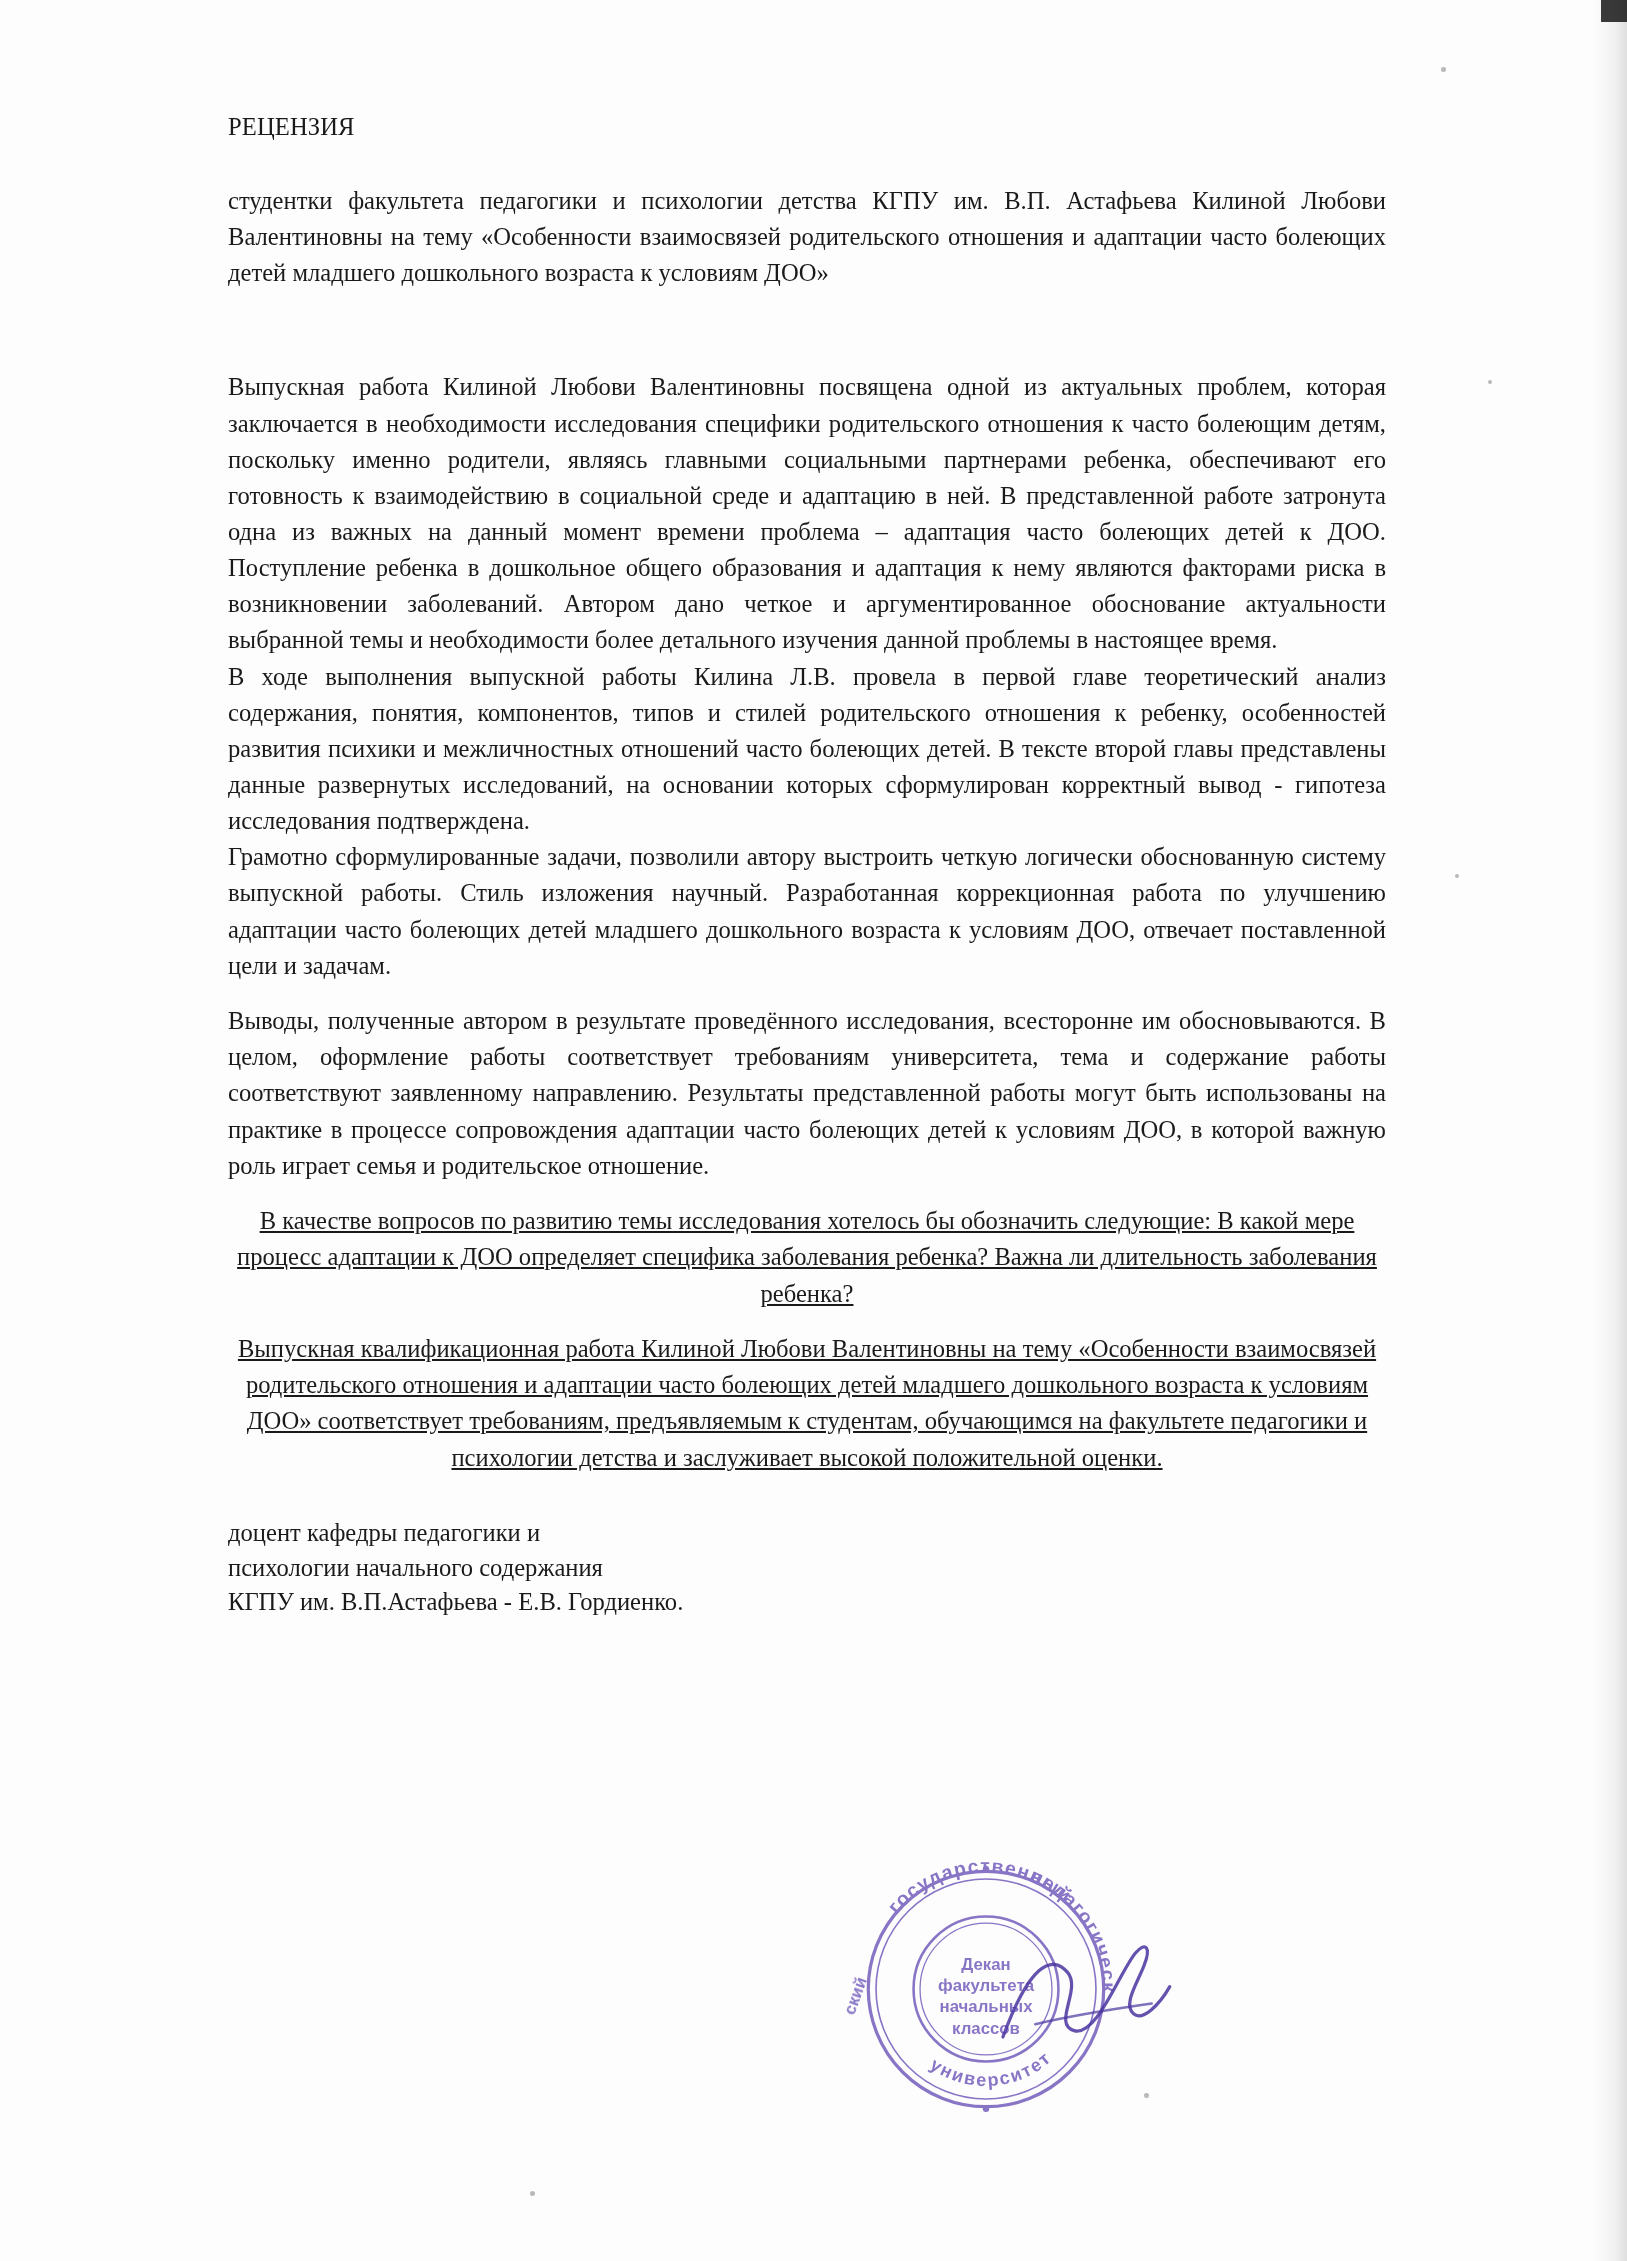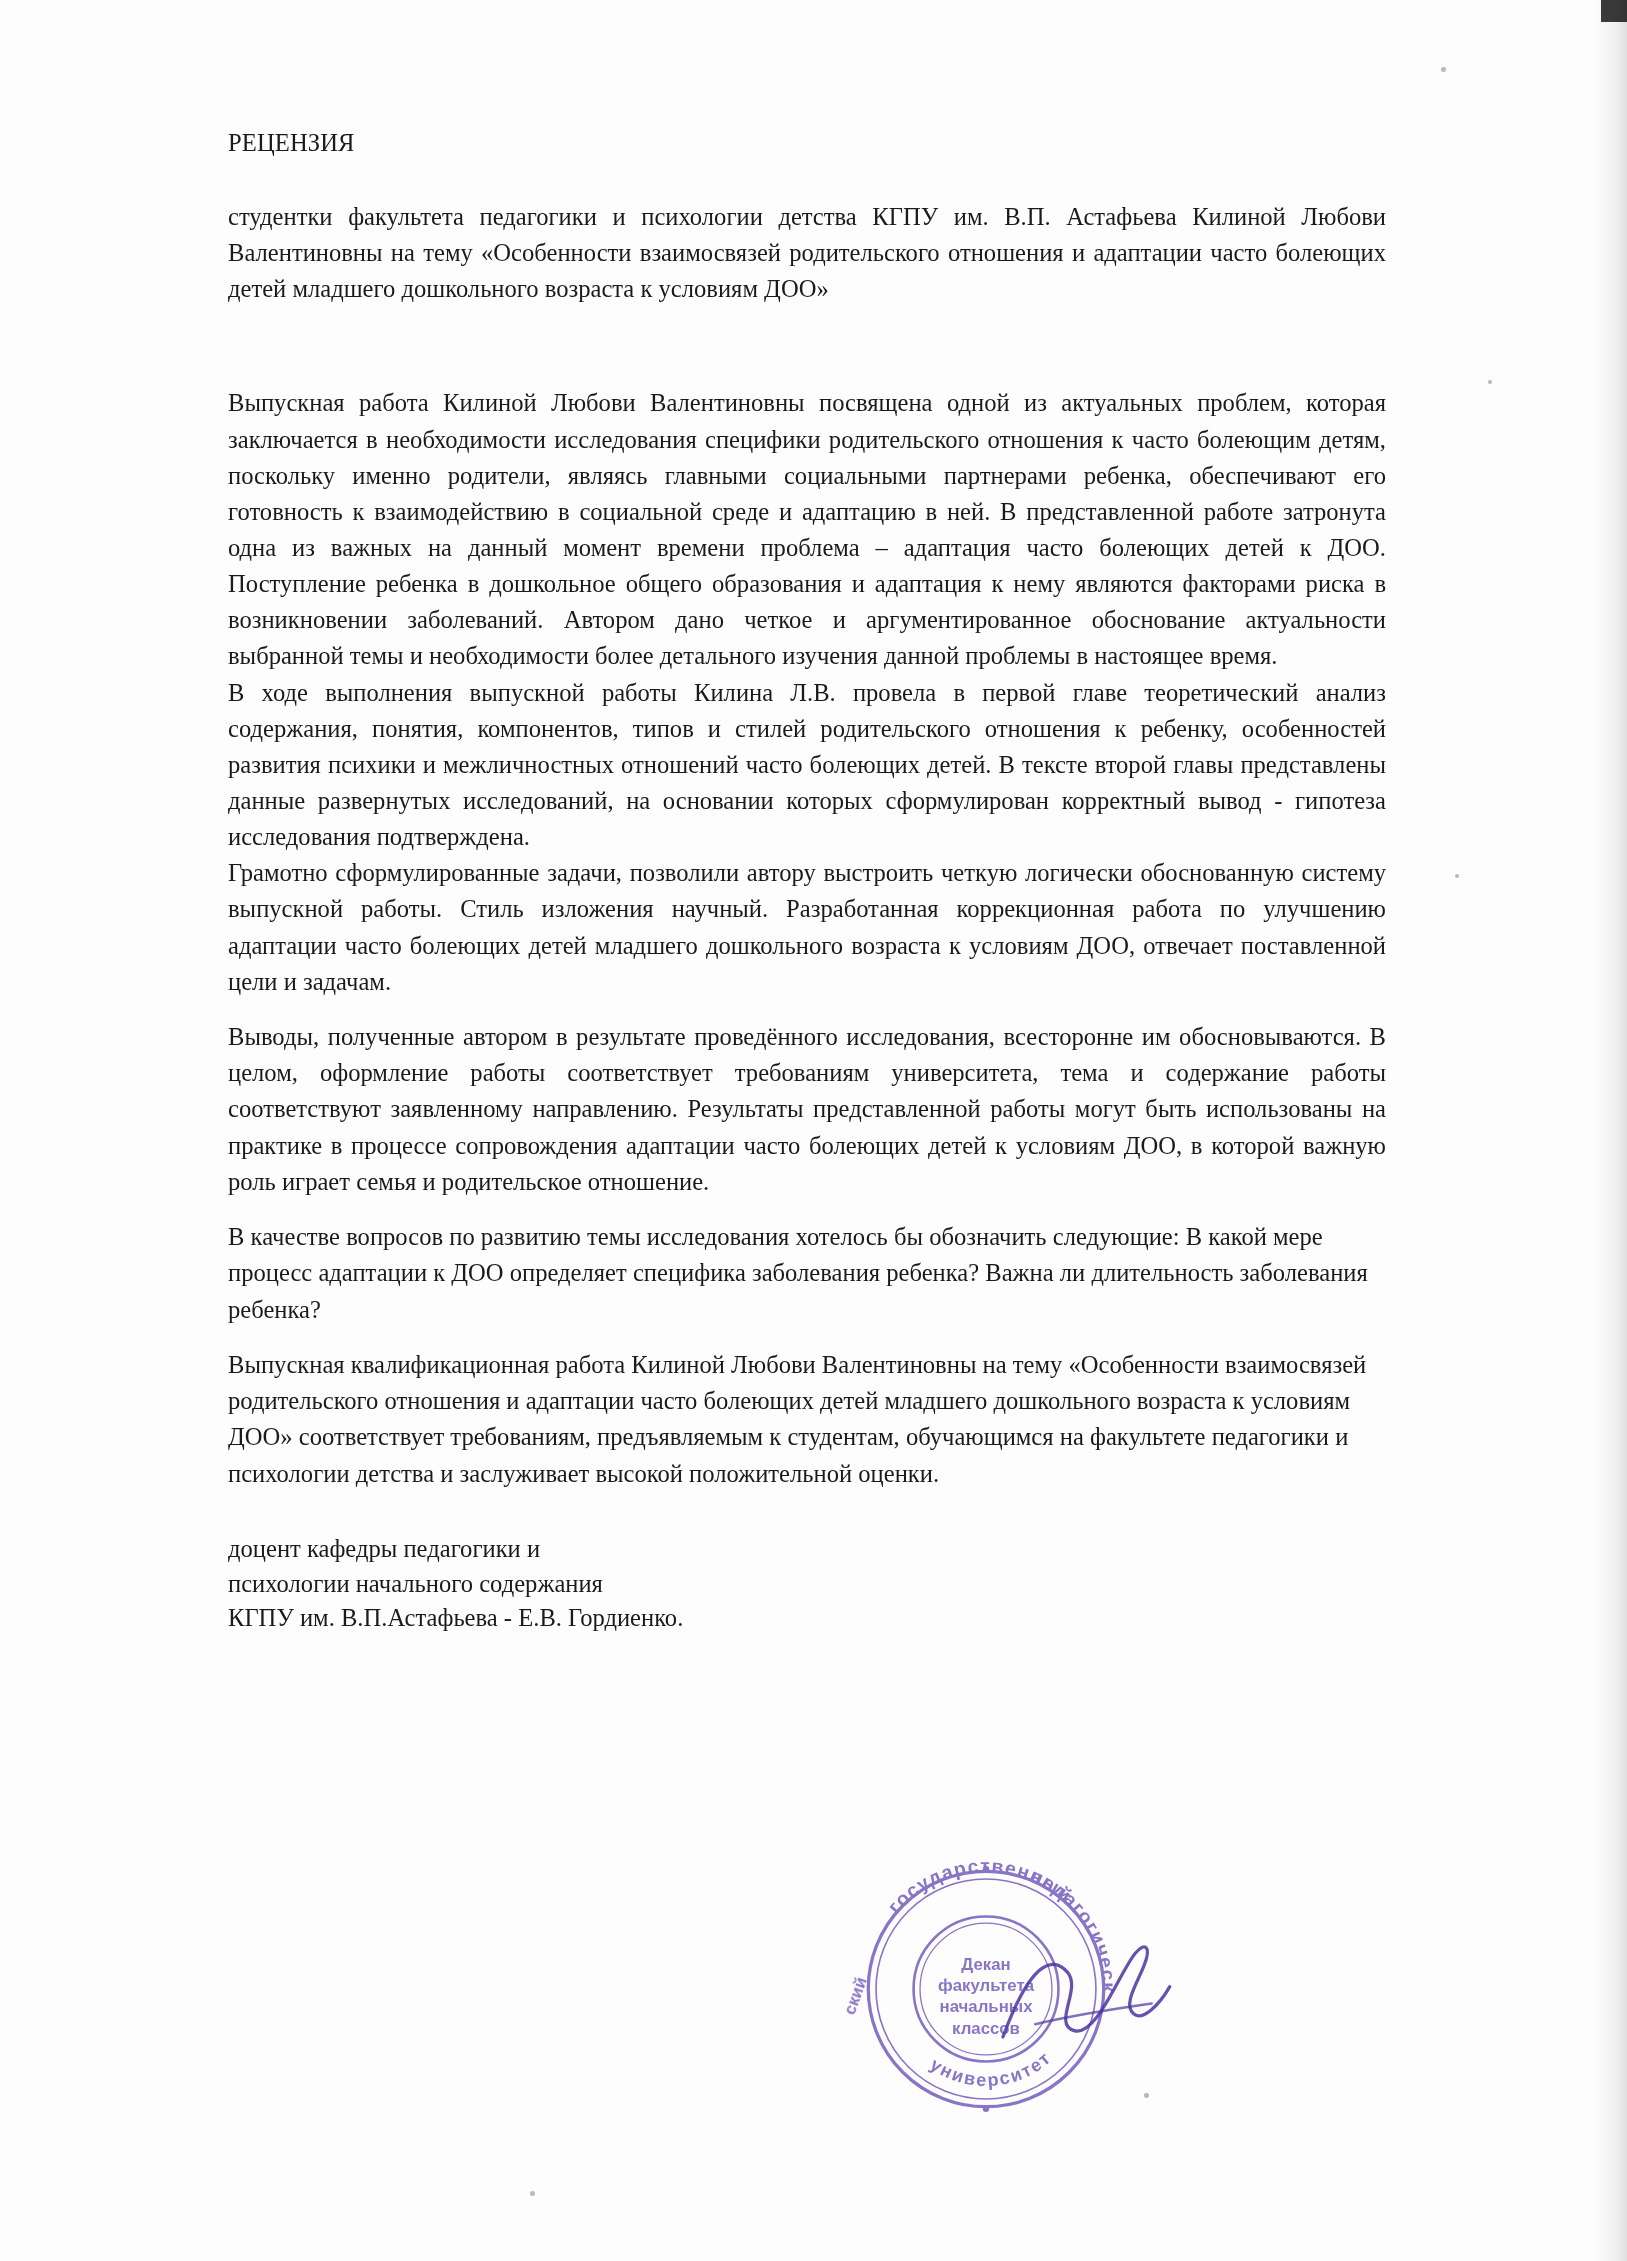--- a/index.html
+++ b/index.html
@@ -37,38 +37,39 @@
     background: #3b3b3b;
   }
   .speck {
     position: absolute;
     background: #b9b9b9;
     border-radius: 50%;
   }
   .content {
     position: absolute;
     left: 228px;
-    top: 127px;
+    top: 111px;
     width: 1158px;
   }
   .hdr-line {
     font-size: 24.6px;
     line-height: 1.30;
     text-align: left;
     letter-spacing: 0.1px;
   }
   .para {
     font-size: 24.6px;
     line-height: 1.47;
     text-align: justify;
     text-justify: inter-word;
     margin: 0;
   }
   .para.nojust {
-    text-align: left;
+    text-align: center;
+    text-decoration: underline;
   }
   .gap-sm { height: 19.4px; }
   .gap-md { height: 40px; }
   .gap-xl { height: 78px; }
 
   .block-tight p { margin: 0; }
 
   .signature {
     font-size: 24.6px;
     line-height: 1.42;

